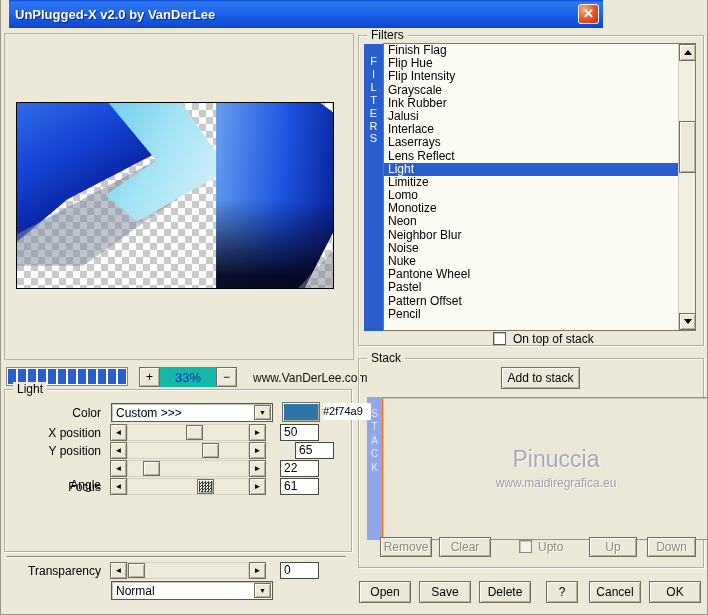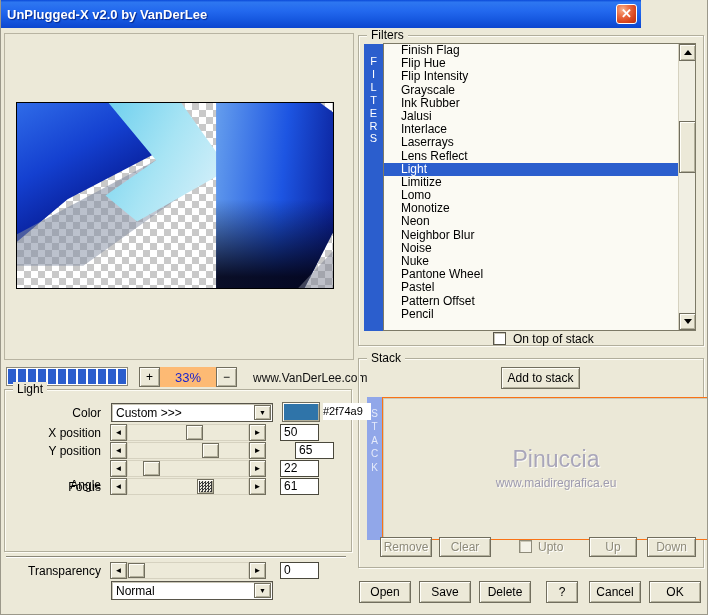--- a/index.html
+++ b/index.html
@@ -1,20 +1,20 @@
 <!DOCTYPE html>
 <html><head>
 <meta charset="utf-8">
 <style>
   html,body{margin:0;padding:0;background:#555;}
   *{box-sizing:border-box;font-family:"Liberation Sans",sans-serif;}
   #win{position:relative;width:708px;height:615px;background:#ece9d8;overflow:hidden;
        border:1px solid #9b988a;border-top:none;}
   
-  #titlebar{position:absolute;left:0;top:0;width:640px;height:28px;
+  #titlebar{position:absolute;left:8px;top:0;width:594px;height:28px;
     background:linear-gradient(to bottom,#0a49d8 0%,#2e77f0 8%,#2268ee 40%,#1658e0 70%,#0c46cf 100%);
     display:flex;align-items:center;}
   #title-text{color:#fff;font-weight:bold;font-size:13px;padding-left:6px;
     text-shadow:1px 1px 1px #04268a;}
   #close-btn{position:absolute;right:4px;top:4px;width:21px;height:20px;border-radius:3px;
     border:1px solid #fff;
     background:radial-gradient(circle at 30% 25%,#f7b28d 0%,#ec6e43 35%,#d8431c 70%,#b83210 100%);
     color:#fff;font-size:13px;font-weight:bold;text-align:center;line-height:18px;cursor:pointer;}
   
   .btn{background:#ece9d8;border:1px solid #716e5e;
@@ -47,21 +47,21 @@
   .shape-d{clip-path:polygon(63% 0%,96% 0%,100% 5%,100% 70%,91% 100%,63% 100%);
     background:linear-gradient(to bottom,rgba(5,5,30,0) 52%,rgba(4,4,22,.92) 94%),
                linear-gradient(95deg,rgba(255,255,255,.30) 0%,rgba(240,248,255,.88) 16%,#bcd6f2 38%,#5e97ec 62%,#1d55e2 82%,#0a1e96 100%);}
   .shape-e{clip-path:polygon(100% 80%,100% 100%,89% 100%);
     background:rgba(125,130,145,.5);}
   
   #zoombar{position:absolute;left:5px;top:367px;width:122px;height:19px;
     border:1px solid #8a8778;background:#fff;padding:1px;}
   #zoombar .fill{width:100%;height:100%;
     background:repeating-linear-gradient(90deg,#2b5ecd 0 8px,#fff 8px 10px);}
-  #zoom-pct{position:absolute;left:159px;top:367px;width:56px;height:20px;background:#fdba74;
+  #zoom-pct{position:absolute;left:159px;top:367px;width:56px;height:20px;background:#14b8a6;
     color:#1c24cc;font-size:13px;display:flex;align-items:center;justify-content:center;}
   #site-label{position:absolute;left:252px;top:371px;font-size:12px;color:#111;}
   
   .arrow-btn{width:17px;height:17px;font-size:8px;color:#000;padding:0;}
   .track{position:absolute;width:122px;height:17px;background:#edead9;
     background-image:radial-gradient(#dcd8c3 25%,transparent 26%);background-size:2px 2px;
     border:1px solid #d6d2c0;}
   .thumb{position:absolute;top:0px;width:17px;height:15px;background:#ece9d8;
     border:1px solid #716e5e;box-shadow:inset 1px 1px 0 #fffef8,inset -1px -1px 0 #b3b09c;}
   .thumb.checkered{background:repeating-conic-gradient(#3a3a3a 0% 25%,#e8e6da 0% 50%);
@@ -77,21 +77,21 @@
     display:flex;align-items:center;justify-content:center;font-size:7px;color:#000;cursor:pointer;}
   
   .checkbox{position:absolute;width:13px;height:13px;background:#fff;border:1px solid #58554a;
     box-shadow:inset 1px 1px 0 #c9c6b6;cursor:pointer;}
   .checkbox.disabled{border-color:#8e8b7a;background:#f4f2e8;}
   
   #filters-bar{position:absolute;left:363px;top:44px;width:19px;height:287px;background:#2b5ecd;
     color:#fff;font-size:11px;text-align:center;padding-top:11px;line-height:12.9px;}
   #filter-list{position:absolute;left:382px;top:43px;width:313px;height:288px;
     background:#fbfaf3;border:1px solid #7c7966;overflow:hidden;}
-  .list-item{height:13.2px;font-size:12px;line-height:13px;padding-left:17px;color:#000;
+  .list-item{height:13.2px;font-size:12px;line-height:13px;padding-left:4px;color:#000;
     white-space:nowrap;cursor:default;}
   .list-item.selected{background:#2b5ecd;color:#fff;}
   
   #scrollbar{position:absolute;right:0;top:0;width:17px;height:100%;
     background:#f1efe3;background-image:radial-gradient(#dcd8c3 25%,transparent 26%);
     background-size:2px 2px;border-left:1px solid #d6d2c0;}
   .sb-btn{position:absolute;left:0;width:17px;height:17px;}
   .sb-thumb{position:absolute;left:0;top:77px;width:17px;height:52px;background:#ece9d8;
     border:1px solid #716e5e;box-shadow:inset 1px 1px 0 #fffef8,inset -1px -1px 0 #b3b09c;}
   .tri-up{width:0;height:0;border-left:4px solid transparent;border-right:4px solid transparent;

